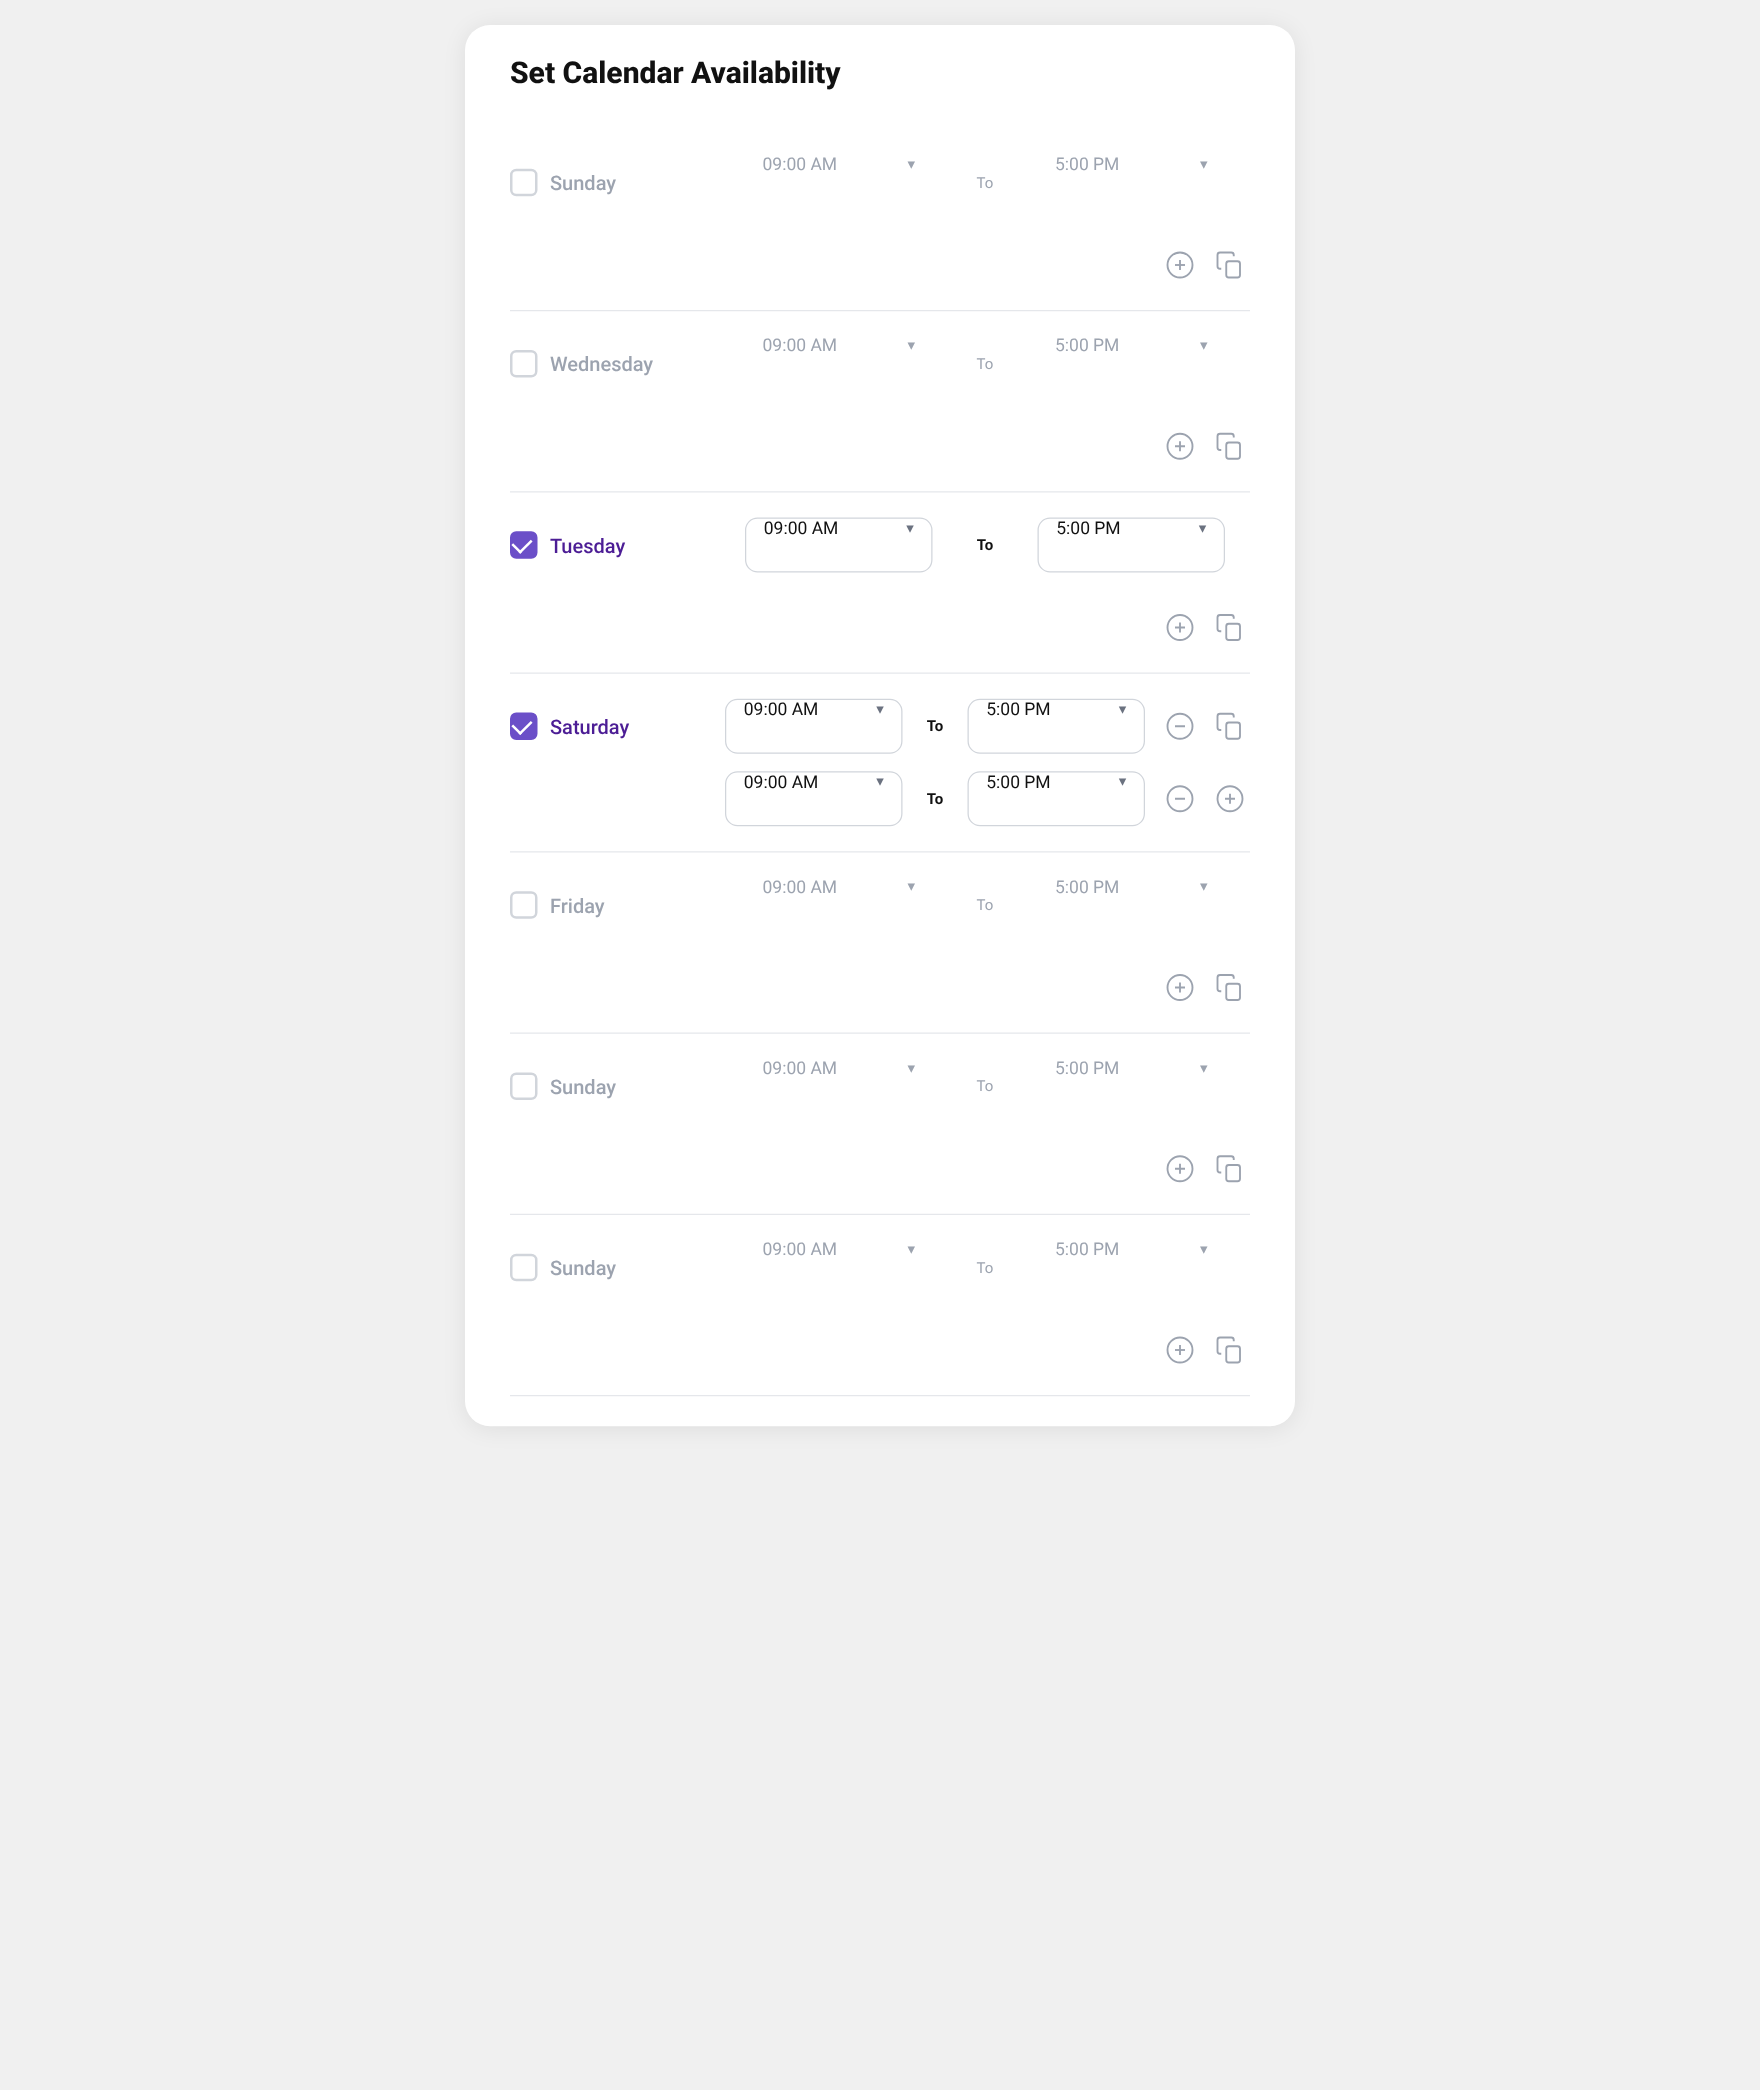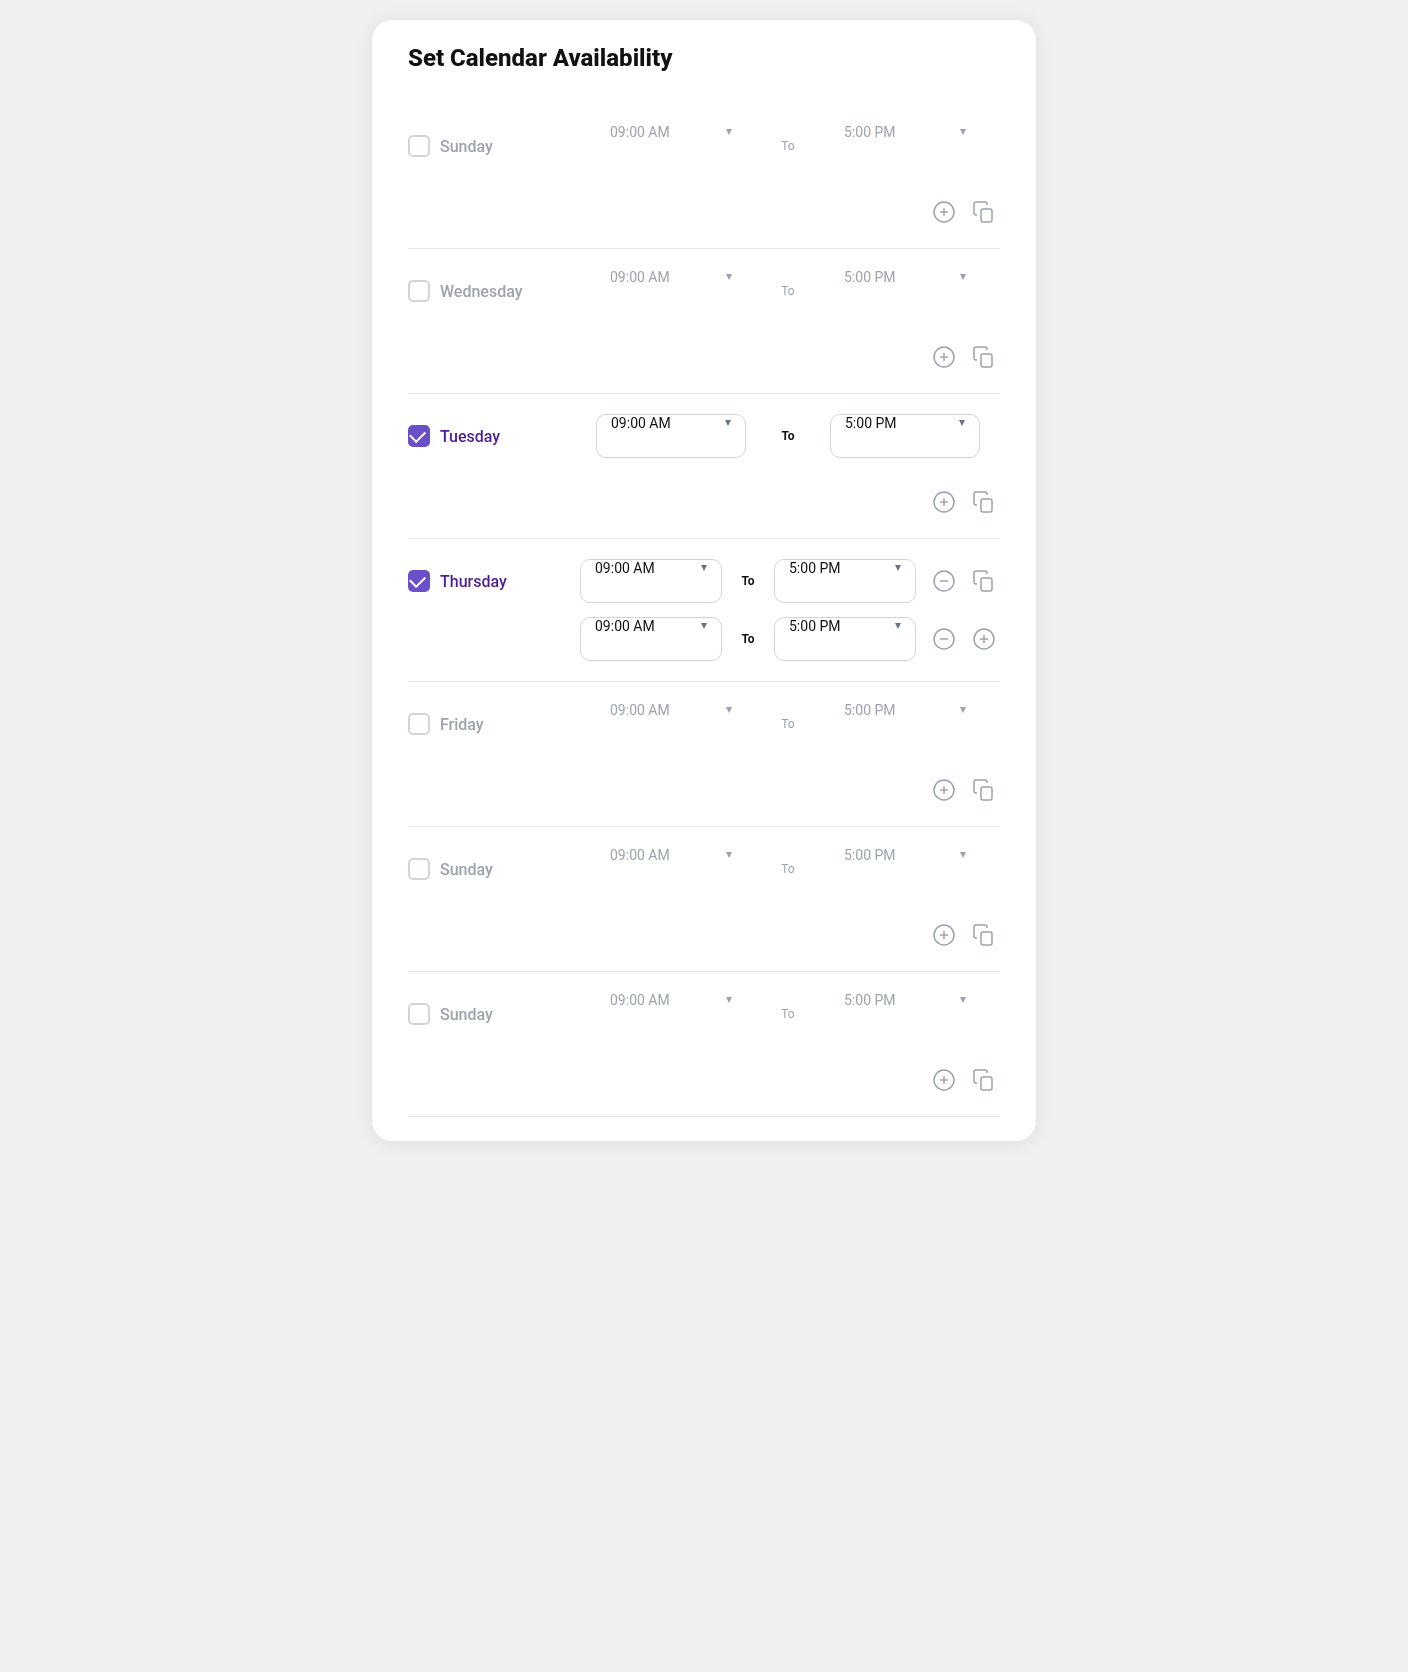--- a/index.html
+++ b/index.html
@@ -251,21 +251,21 @@
           <path d="M5 15H4a2 2 0 01-2-2V4a2 2 0 012-2h9a2 2 0 012 2v1"></path>
         </svg>
       </div>
     </div>
   </div>
 
   <div class="day-row" style="flex-direction: column; align-items: flex-start; gap: 14px;">
     <div style="display:flex; align-items:center; gap:12px; width:100%;">
       <div class="checkbox-label">
         <div class="checkbox checked"></div>
-        <span class="day-name">Thursday</span>
+        <span class="day-name">Saturday</span>
       </div>
       <div class="time-select">
         <span>09:00 AM</span>
         <span class="chevron-icon">▾</span>
       </div>
       <span class="to-label">To</span>
       <div class="time-select">
         <span>5:00 PM</span>
         <span class="chevron-icon">▾</span>
       </div>

